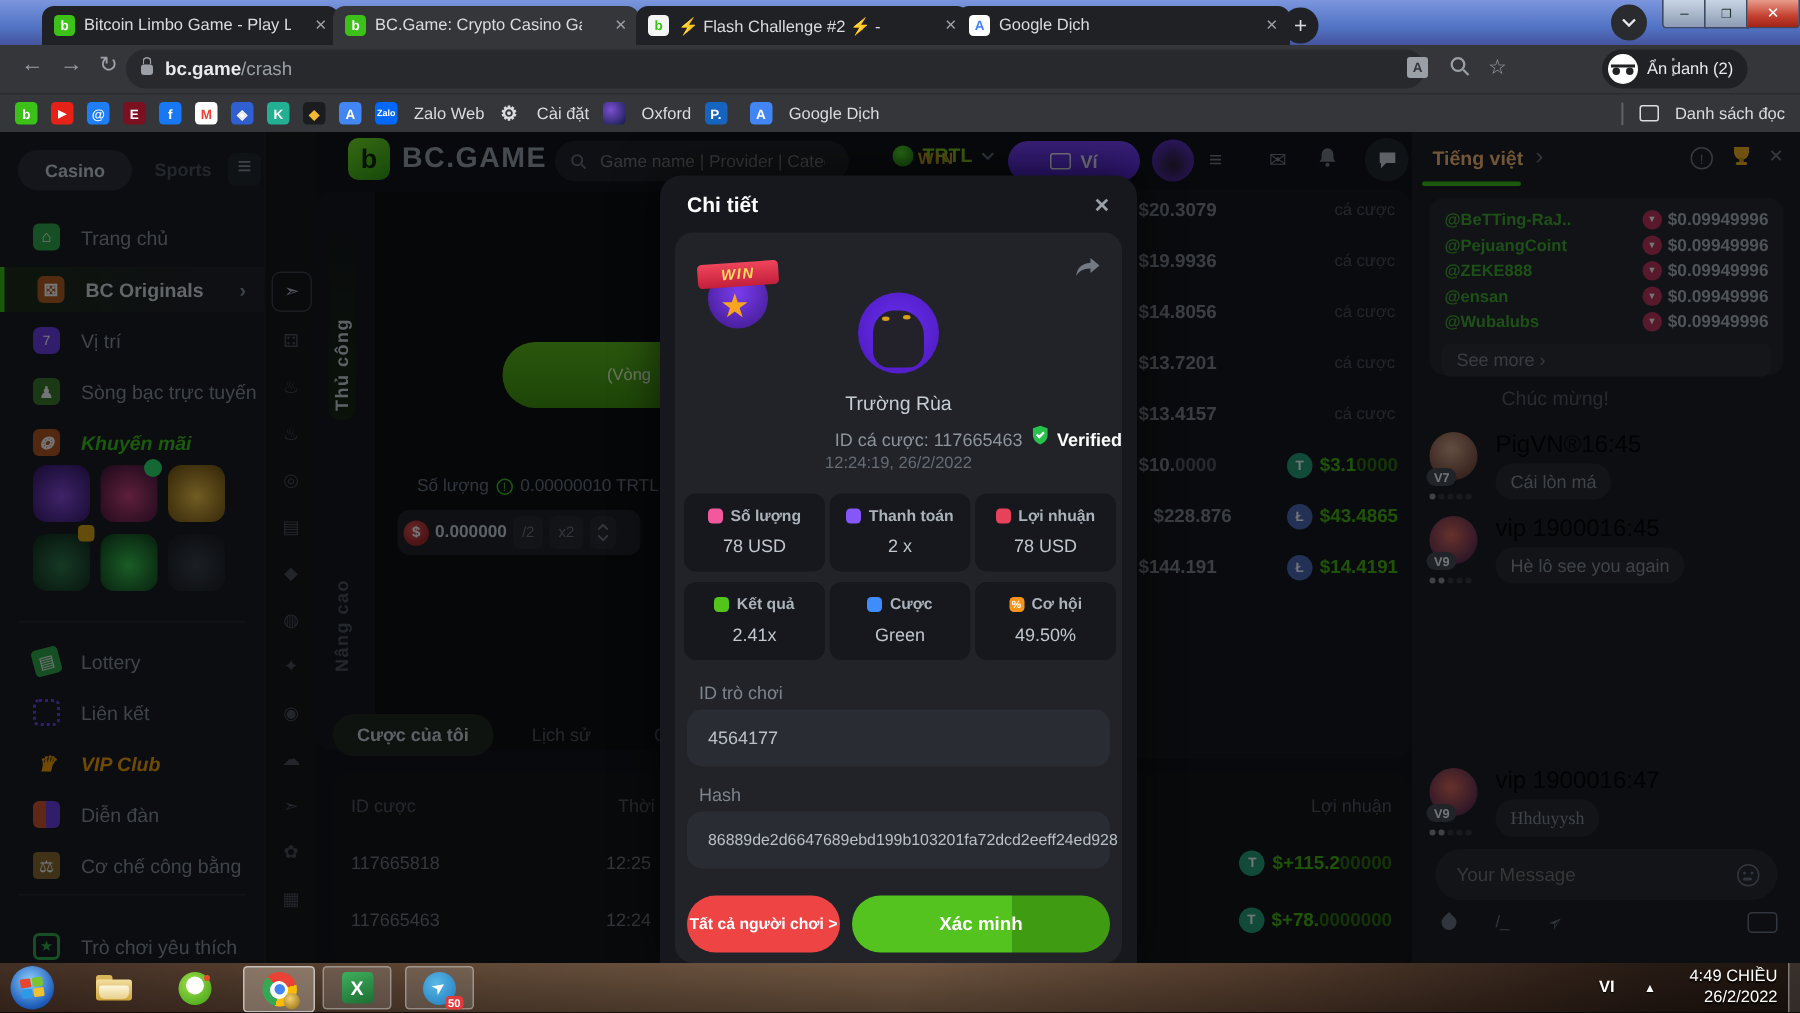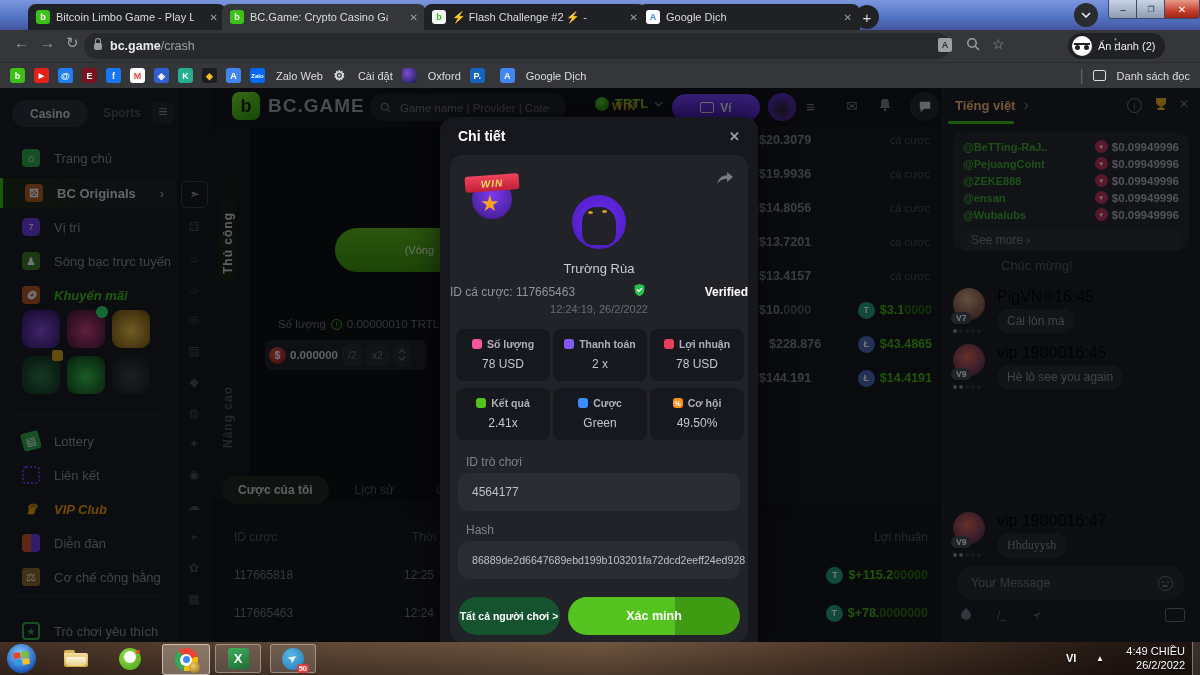--- a/index.html
+++ b/index.html
@@ -561,21 +561,21 @@
             </svg>
         </span>
 
         <div class="a r" style="left:122px;top:40px;width:54px;height:54px;background:radial-gradient(circle at 50% 45%,#6a2ff2,#4a18b8);overflow:hidden;">
           <div style="position:absolute;left:10px;top:12px;width:34px;height:38px;background:#23222a;border-radius:40% 45% 30% 30%;"></div>
           <div style="position:absolute;left:16px;top:16px;width:5px;height:3px;background:#d8a018;border-radius:50%;"></div>
           <div style="position:absolute;left:30px;top:15px;width:5px;height:3px;background:#d8a018;border-radius:50%;"></div>
         </div>
 
         <div class="a" style="left:0;top:106px;width:298px;text-align:center;color:#c6cdd4;font-size:13px;">Trường Rùa</div>
-        <div class="a flex" style="left:0;top:128px;width:298px;justify-content:space-between;gap:5px;">
+        <div class="a flex" style="left:0;top:128px;width:298px;justify-content:flex-end;gap:5px;">
           <span style="color:#8d949c;font-size:12px;"><span>ID cá cược:</span> <span>117665463</span></span>
           <span>
             <svg width="13" height="14" viewBox="0 0 16 17">
                 <path d="M8 1l6 2v5.5c0 3.8-2.8 6.6-6 7.7-3.2-1.1-6-3.9-6-7.7V3z" fill="#27c24c"></path>
                 <polyline points="5,8 7.2,10.2 11,6.2" fill="none" stroke="#fff" stroke-width="1.8"></polyline>
               </svg>
           </span>
           <span style="color:#fff;font-size:12px;font-weight:bold;">Verified</span>
         </div>
         <div class="a" style="left:0;top:148px;width:298px;text-align:center;color:#666c74;font-size:11px;">12:24:19, 26/2/2022</div>
@@ -625,21 +625,21 @@
 
         <div class="a mlabel" style="left:16px;top:300px;">ID trò chơi</div>
         <div class="a minput" style="left:8px;top:318px;width:282px;height:38px;font-size:12px;">
           <span>4564177</span>
         </div>
         <div class="a mlabel" style="left:16px;top:368px;">Hash</div>
         <div class="a minput" style="left:8px;top:386px;width:282px;height:38px;font-size:10.6px;">
           <span>86889de2d6647689ebd199b103201fa72dcd2eeff24ed928</span>
         </div>
 
-        <div class="a mbtn" style="left:8px;top:442px;width:102px;height:38px;background:#14532d;font-size:10.5px;">Tất cả người chơi &gt;</div>
+        <div class="a mbtn" style="left:8px;top:442px;width:102px;height:38px;background:#ef4444;font-size:10.5px;">Tất cả người chơi &gt;</div>
         <div class="a mbtn" style="left:118px;top:442px;width:172px;height:38px;background:linear-gradient(90deg,#55c31f 0%,#55c31f 62%,#3f9b12 62%);font-size:12.5px;">Xác minh</div>
       </div>
     </div>
   </div>
 
   <div class="a taskbar">
     <div class="tglass"></div>
     <div class="a r" style="left:7px;top:2px;width:29px;height:29px;background:radial-gradient(circle at 45% 35%,#8fd0ff,#1d5bb8 70%,#0c2e6e);display:flex;align-items:center;justify-content:center;">
       <span style="display:grid;grid-template-columns:7px 7px;grid-gap:1px;transform:rotate(-8deg);">
         <i style="background:#e8452c;height:6px;border-radius:1px;"></i>

